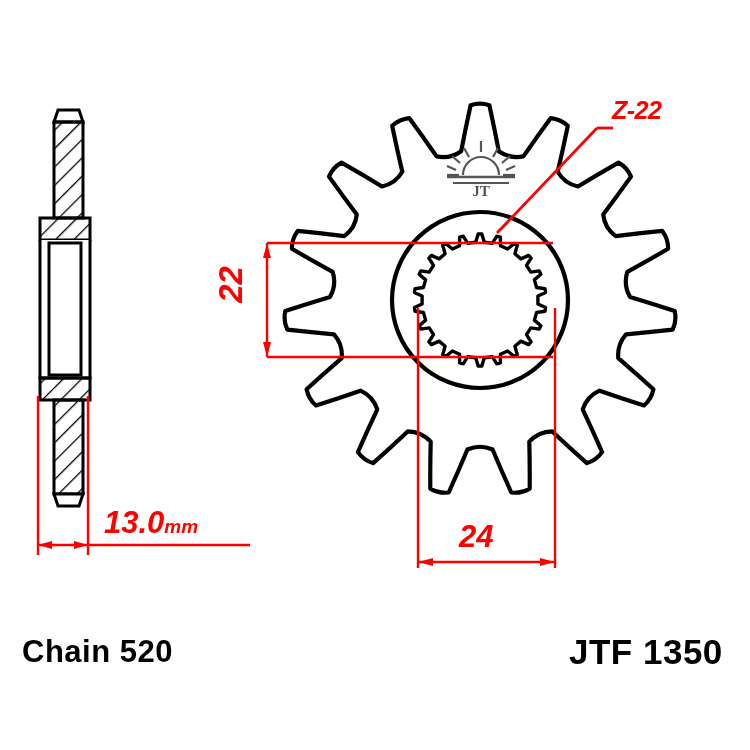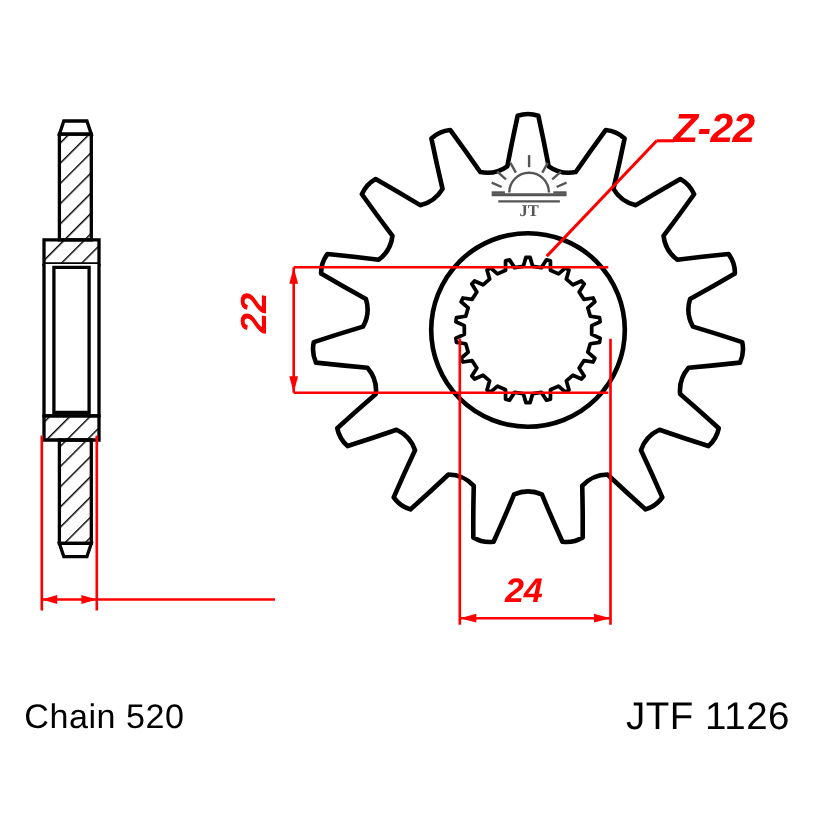--- a/index.html
+++ b/index.html
@@ -31,21 +31,21 @@
   }
   .dim-text {
     color: #ff0000;
     font-family: "Liberation Sans", sans-serif;
     font-style: italic;
     font-weight: bold;
   }
   #lbl-z22 {
     left: 612px;
     top: 98px;
-    font-size: 37px;
+    font-size: 25px;
     letter-spacing: -0.5px;
   }
   #lbl-22 {
     left: 212px;
     top: 268px;
     font-size: 33px;
     transform: rotate(-90deg);
     transform-origin: 50% 50%;
   }
   #lbl-24 {
@@ -57,21 +57,21 @@
     left: 104px;
     top: 507px;
     font-size: 31px;
   }
   #lbl-13 .unit {
     font-size: 19px;
   }
   .footer-text {
     color: #000000;
     font-family: "Liberation Sans", sans-serif;
-    font-weight: normal;
+    font-weight: bold;
     font-size: 31px;
     letter-spacing: 0.5px;
   }
   #lbl-chain {
     left: 22px;
     top: 636px;
   }
   #lbl-part {
     left: 569px;
     top: 634px;
@@ -185,18 +185,19 @@
     </g>
 
   </svg>
 
   <div class="lbl dim-text" id="lbl-z22">Z-22</div>
 
   <div class="lbl dim-text" id="lbl-22">22</div>
 
   <div class="lbl dim-text" id="lbl-24">24</div>
 
+  <div class="lbl dim-text" id="lbl-13"><span>13.0</span><span class="unit">mm</span></div>
 
   <div class="lbl footer-text" id="lbl-chain">Chain 520</div>
 
-  <div class="lbl footer-text" id="lbl-part">JTF 1126</div>
+  <div class="lbl footer-text" id="lbl-part">JTF 1350</div>
 
 </div>
 
 </body></html>

